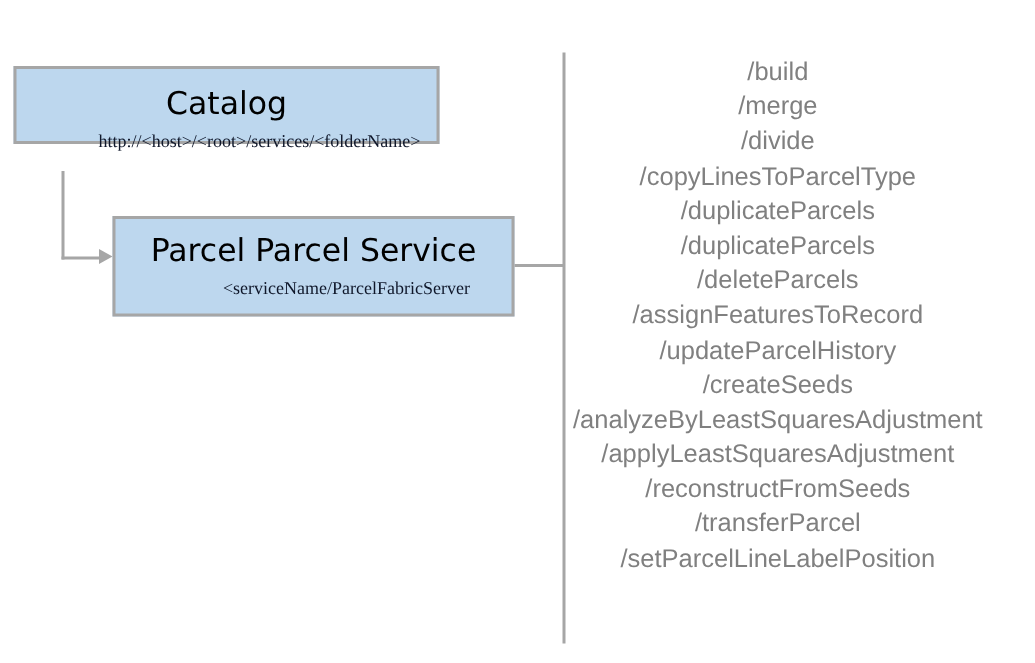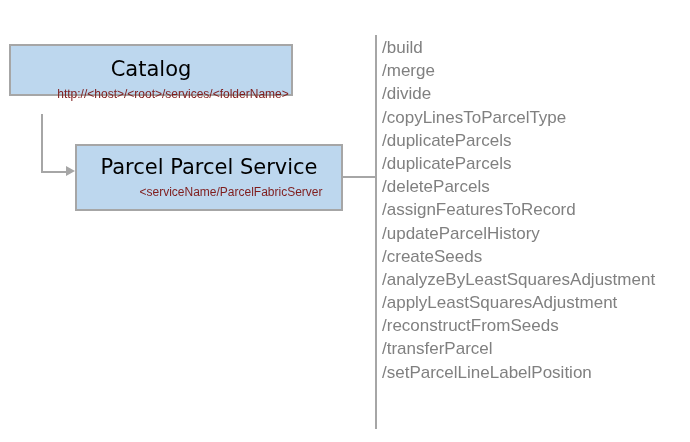--- a/index.html
+++ b/index.html
@@ -40,22 +40,22 @@
   .node-title {
     font-size: 21px;
     line-height: 31px;
     font-family: "DejaVu Sans", sans-serif;
     color: #000000;
   }
   .node-subtitle {
     font-size: 12px;
     line-height: 16px;
     margin-top: 1px;
-    font-family: Liberation Sans, sans-serif;
-    color: #7f1d1d;
+    font-family: Liberation Serif, serif;
+    color: #0f172a;
     margin-left: 44px;
   }
   .conn {
     position: absolute;
     background: #a6a6a6;
   }
   .conn-catalog-v { left: 41px; top: 114px; width: 2px; height: 59px; }
   .conn-catalog-h { left: 41px; top: 171px; width: 26px; height: 2px; }
   .conn-arrowhead {
     position: absolute;
@@ -77,20 +77,21 @@
     padding: 0;
     list-style: none;
     font-family: "Liberation Sans", sans-serif;
     font-size: 17px;
     color: #808080;
   }
   .endpoints li {
     height: 23.2px;
     line-height: 23.2px;
     white-space: nowrap;
+    text-align: center;
   }
 </style>
 </head>
 <body>
 
 <div class="canvas">
 
   <div class="node node-catalog">
     <div class="node-title">Catalog</div>
     <div class="node-subtitle">http://&lt;host&gt;/&lt;root&gt;/services/&lt;folderName&gt;</div>

